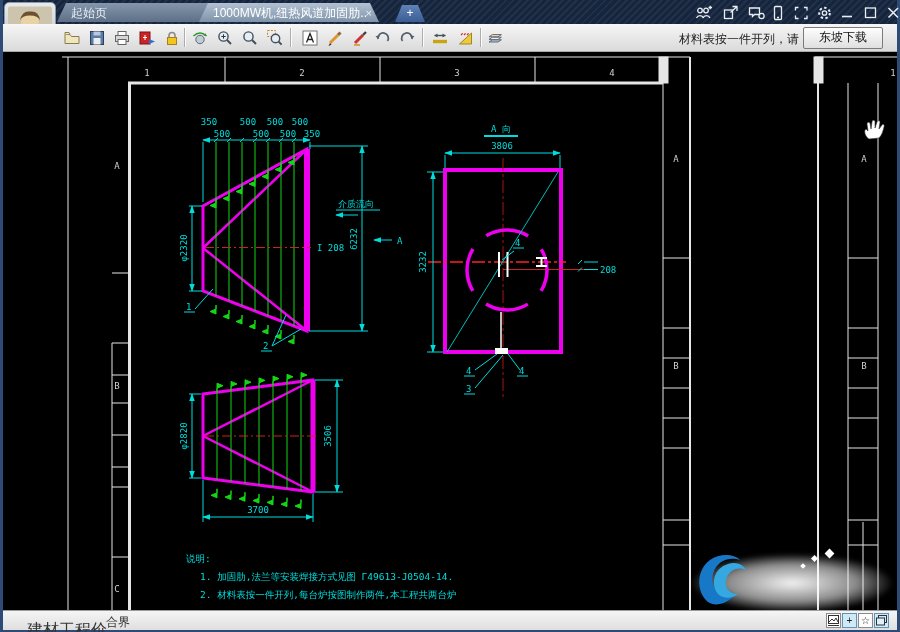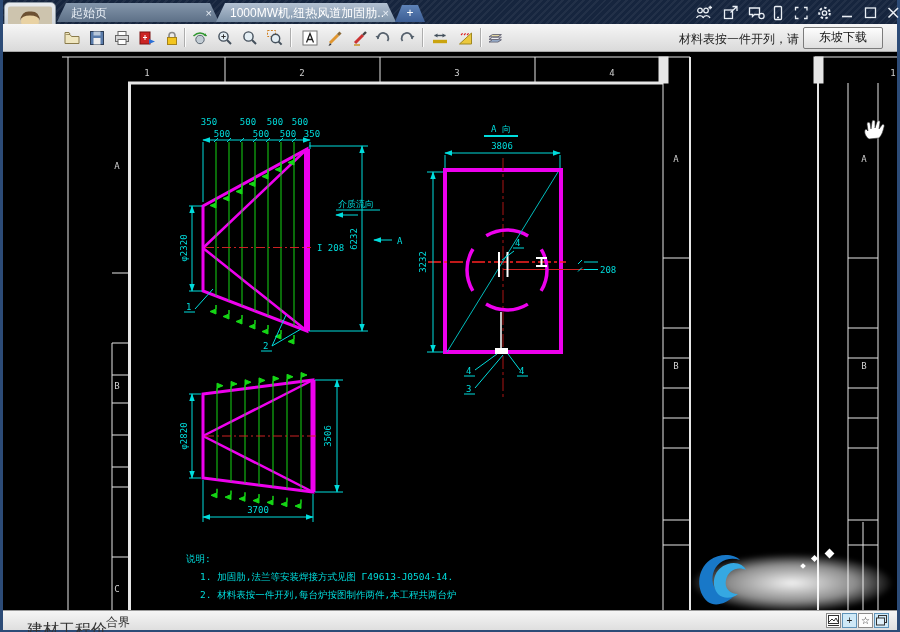--- a/index.html
+++ b/index.html
@@ -8,21 +8,21 @@
   #inner{position:absolute;left:3px;top:0;width:894px;height:630px;}
 
   
   #titlebar{position:absolute;left:0;top:0;width:894px;height:24px;
     background:#16253e;
     background-image:repeating-linear-gradient(135deg,rgba(255,255,255,.05) 0 2px,rgba(0,0,0,0) 2px 5px);}
   .tab{position:absolute;top:3px;height:19px;color:#fff;font-size:12px;line-height:21px;
     clip-path:polygon(9px 0,calc(100% - 9px) 0,100% 100%,0 100%);
     padding:0 18px 0 14px;box-sizing:border-box;white-space:nowrap;overflow:hidden;}
   #tab1{left:54px;width:162px;background:linear-gradient(#8496ab,#5d7087);color:#e8eef5;}
-  #tab2{left:213px;width:180px;background:linear-gradient(#b3c1d2,#7e93a9);}
+  #tab2{left:196px;width:180px;background:linear-gradient(#b3c1d2,#7e93a9);}
   .tabx{position:absolute;right:7px;top:0;font-size:11px;color:#e8eef5;cursor:default;}
   #newtab{position:absolute;left:392px;top:5px;width:30px;height:17px;
     background:linear-gradient(#5e83b8,#3c5d93);clip-path:polygon(7px 0,calc(100% - 7px) 0,100% 100%,0 100%);
     color:#fff;text-align:center;font-size:12px;line-height:16px;}
   .tico{position:absolute;top:5px;width:18px;height:16px;}
   .tico svg{stroke:#e9eef4;fill:none;stroke-width:1.3;}
 
   
   #avatar{position:absolute;left:1px;top:2px;width:52px;height:47px;border-radius:5px;
     background:linear-gradient(#e8ebee,#b9c1c9);border:1px solid #8d98a3;box-sizing:border-box;padding:3px;}

